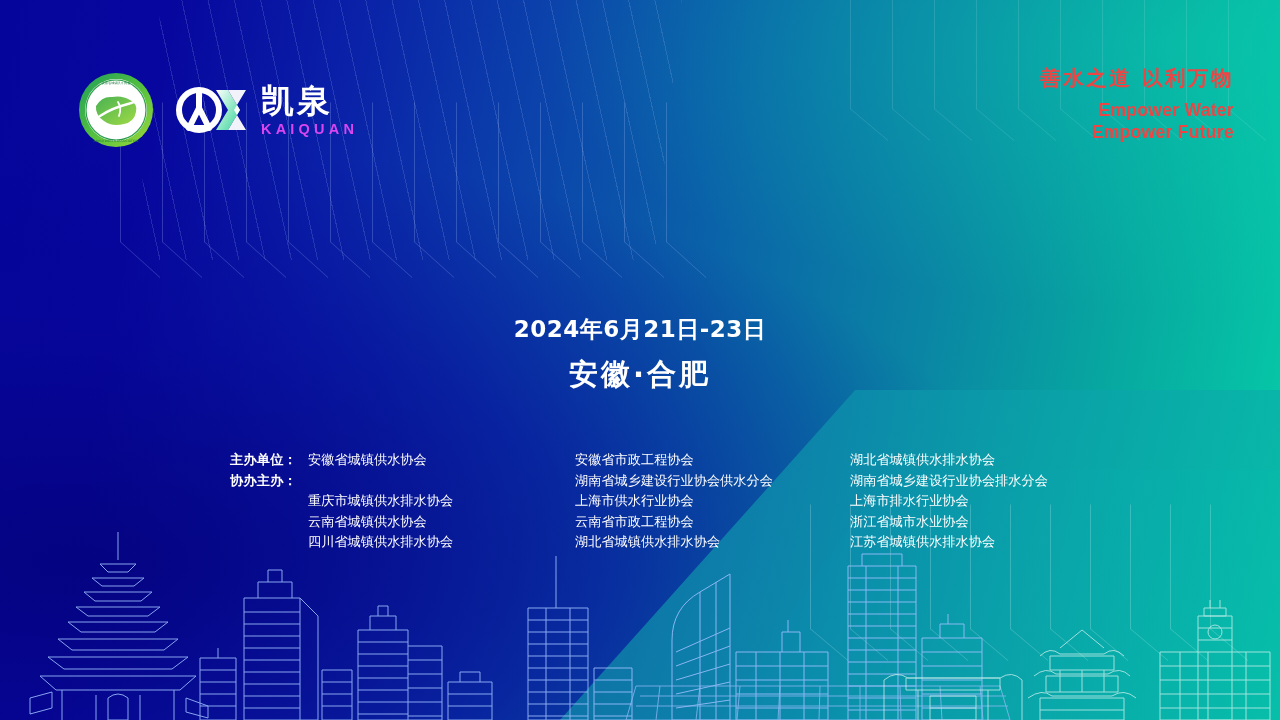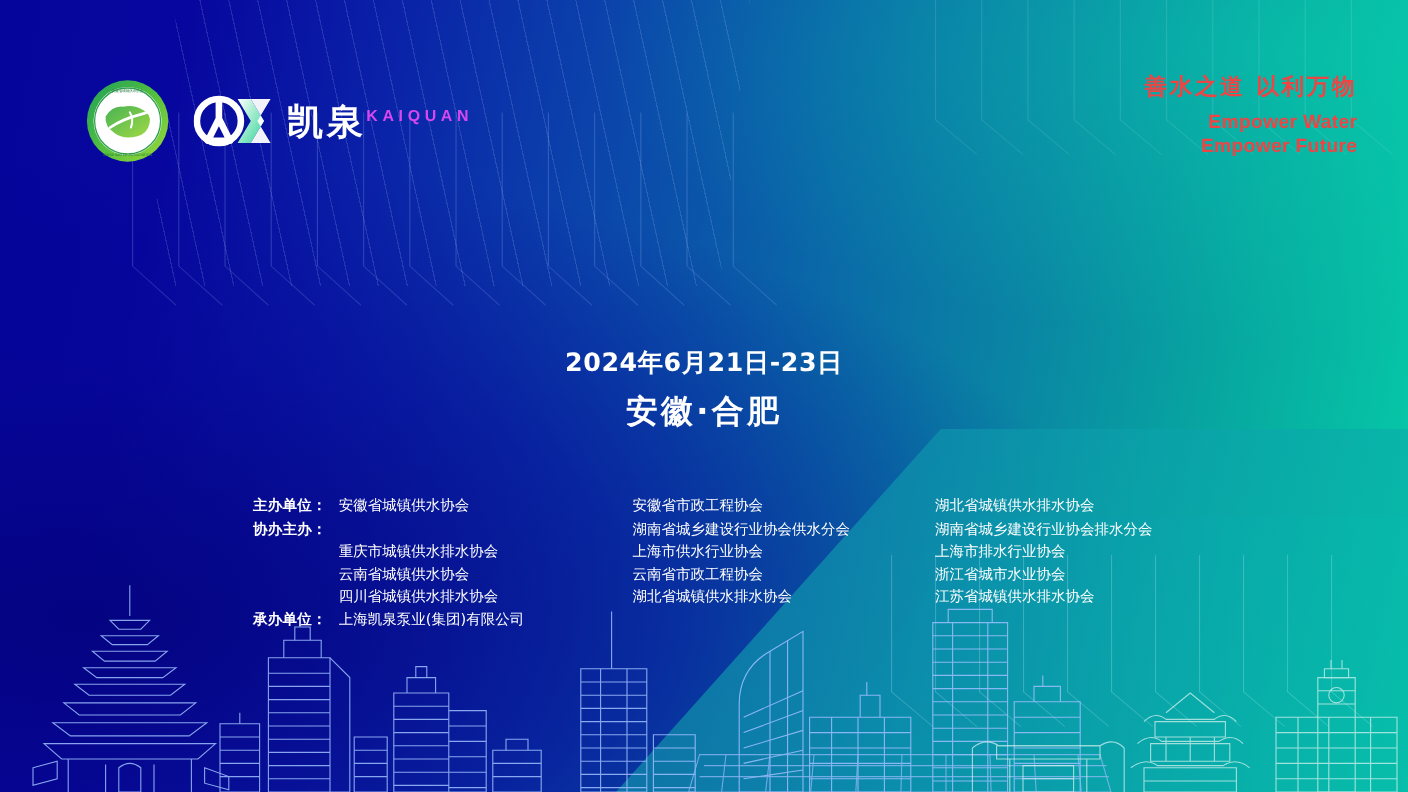--- a/index.html
+++ b/index.html
@@ -76,21 +76,21 @@
   
   .hdr{ position:absolute; left:0; top:0; width:100%; height:170px; }
 
   .logos{ position:absolute; left:78px; top:72px; display:flex; align-items:center; gap:22px; }
 
   .assoc-logo{ width:76px; height:76px; position:relative; }
   .assoc-logo svg{ display:block; }
 
   .kq-logo{ display:flex; align-items:center; gap:11px; }
   .kq-mark{ width:74px; height:52px; }
-  .kq-txt{ display:flex; flex-direction:row; line-height:1; }
+  .kq-txt{ display:flex; flex-direction:column; line-height:1; }
   .kq-cn{ font-size:33px; font-weight:700; color:#fff; letter-spacing:3px;
           font-family:"DejaVu Sans","Liberation Sans",sans-serif; }
   .kq-en{ font-size:14.5px; font-weight:700; color:#d946ef; letter-spacing:4.2px; margin-top:5px; }
 
   .slogan{ position:absolute; right:46px; top:64px; text-align:right; color:#ef4444; }
   .slogan-cn{ font-size:20.5px; font-weight:700; letter-spacing:2.5px;
               font-family:"DejaVu Sans","Liberation Sans",sans-serif; margin-bottom:7px; }
   .slogan-en{ font-size:17.5px; font-weight:700; line-height:1.28; letter-spacing:.3px; }
 
   
@@ -399,24 +399,20 @@
           <span class="org-val">重庆市城镇供水排水协会</span>
         </div>
         <div class="org-row">
           <span class="org-label"></span>
           <span class="org-val">云南省城镇供水协会</span>
         </div>
         <div class="org-row">
           <span class="org-label"></span>
           <span class="org-val">四川省城镇供水排水协会</span>
         </div>
-        <div class="org-row">
-          <span class="org-label">承办单位：</span>
-          <span class="org-val">上海凯泉泵业(集团)有限公司</span>
-        </div>
       </div>
 
       <div class="org-col col2">
         <div class="org-plain">安徽省市政工程协会</div>
         <div class="org-plain">湖南省城乡建设行业协会供水分会</div>
         <div class="org-plain">上海市供水行业协会</div>
         <div class="org-plain">云南省市政工程协会</div>
         <div class="org-plain">湖北省城镇供水排水协会</div>
       </div>
 

